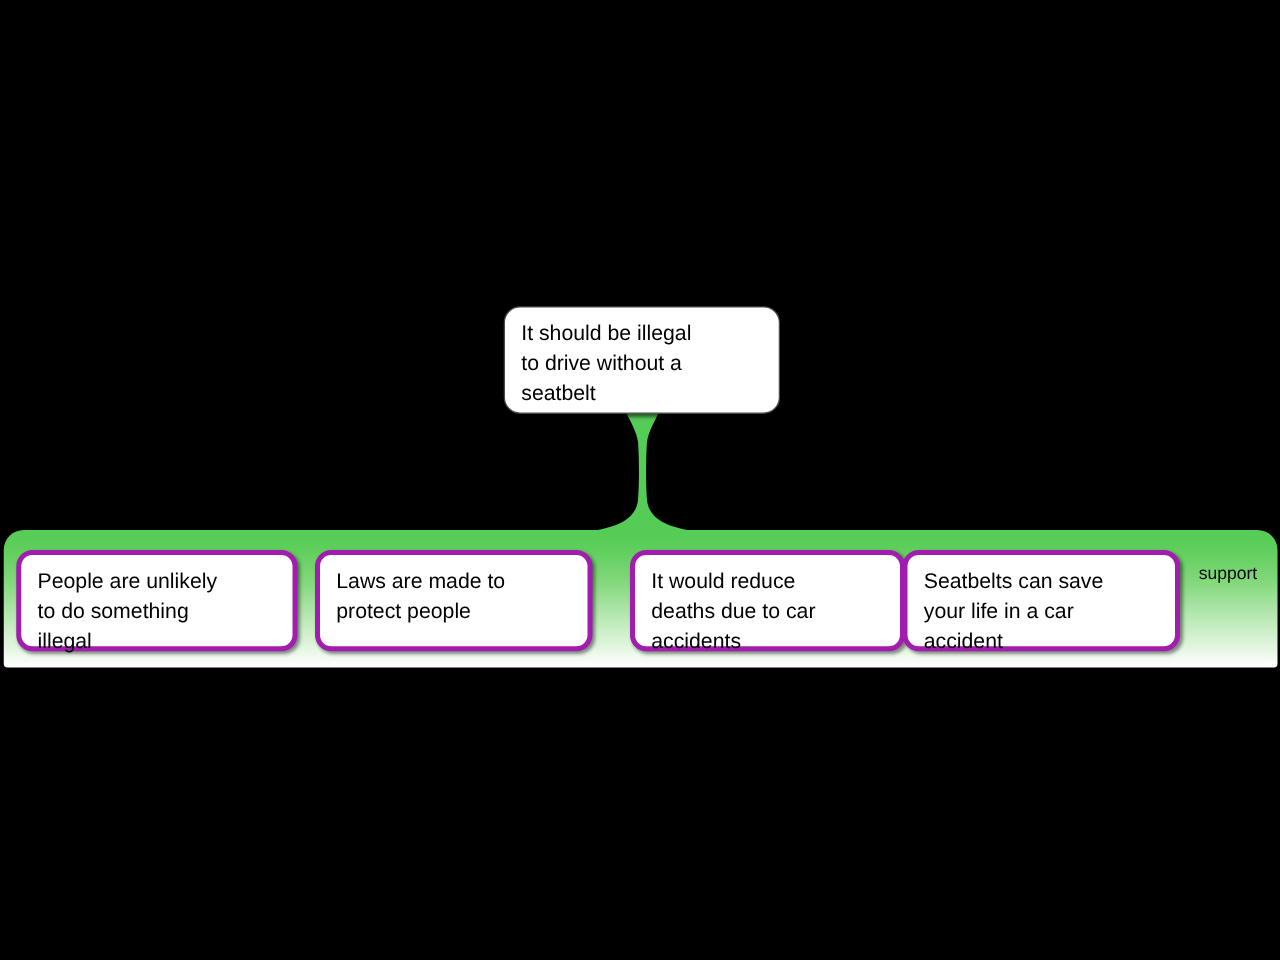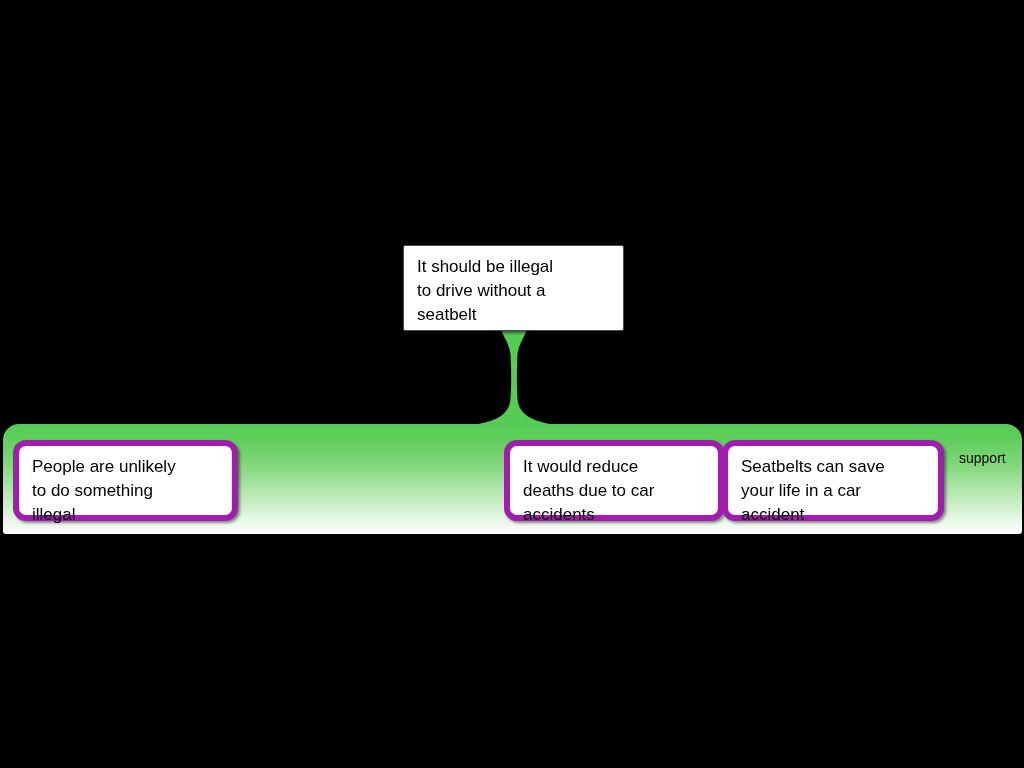--- a/index.html
+++ b/index.html
@@ -18,21 +18,21 @@
 
   
   .claim-node {
     position: absolute;
     left: 403px;
     top: 245px;
     width: 221px;
     height: 86px;
     background: #ffffff;
     border: 1px solid #4a4a4a;
-    border-radius: 2px;
+    border-radius: 13px;
     box-sizing: border-box;
     box-shadow: 2px 2px 3px rgba(0,0,0,0.55);
     z-index: 5;
   }
   .claim-text {
     position: absolute;
     left: 13px;
     top: 9px;
     width: 196px;
     color: #000000;
@@ -80,21 +80,21 @@
     z-index: 3;
   }
   .connector svg { display: block; }
 
   
   .premise-node {
     position: absolute;
     top: 440px;
     height: 81px;
     background: #ffffff;
-    border: 6px solid #a21caf;
+    border: 4px solid #a21caf;
     border-radius: 13px;
     box-sizing: border-box;
     box-shadow: 2px 2px 3px rgba(0,0,0,0.45);
     z-index: 4;
   }
   .premise-text {
     position: absolute;
     left: 13px;
     top: 9px;
     right: 8px;
@@ -137,20 +137,24 @@
     <div class="claim-text">It should be illegal
 to drive without a
 seatbelt</div>
   </div>
 
   <div class="premise-node p0">
     <div class="premise-text">People are unlikely
 to do something
 illegal</div>
   </div>
+  <div class="premise-node p1">
+    <div class="premise-text">Laws are made to
+protect people</div>
+  </div>
   <div class="premise-node p2">
     <div class="premise-text">It would reduce
 deaths due to car
 accidents</div>
   </div>
   <div class="premise-node p3">
     <div class="premise-text">Seatbelts can save
 your life in a car
 accident</div>
   </div>

